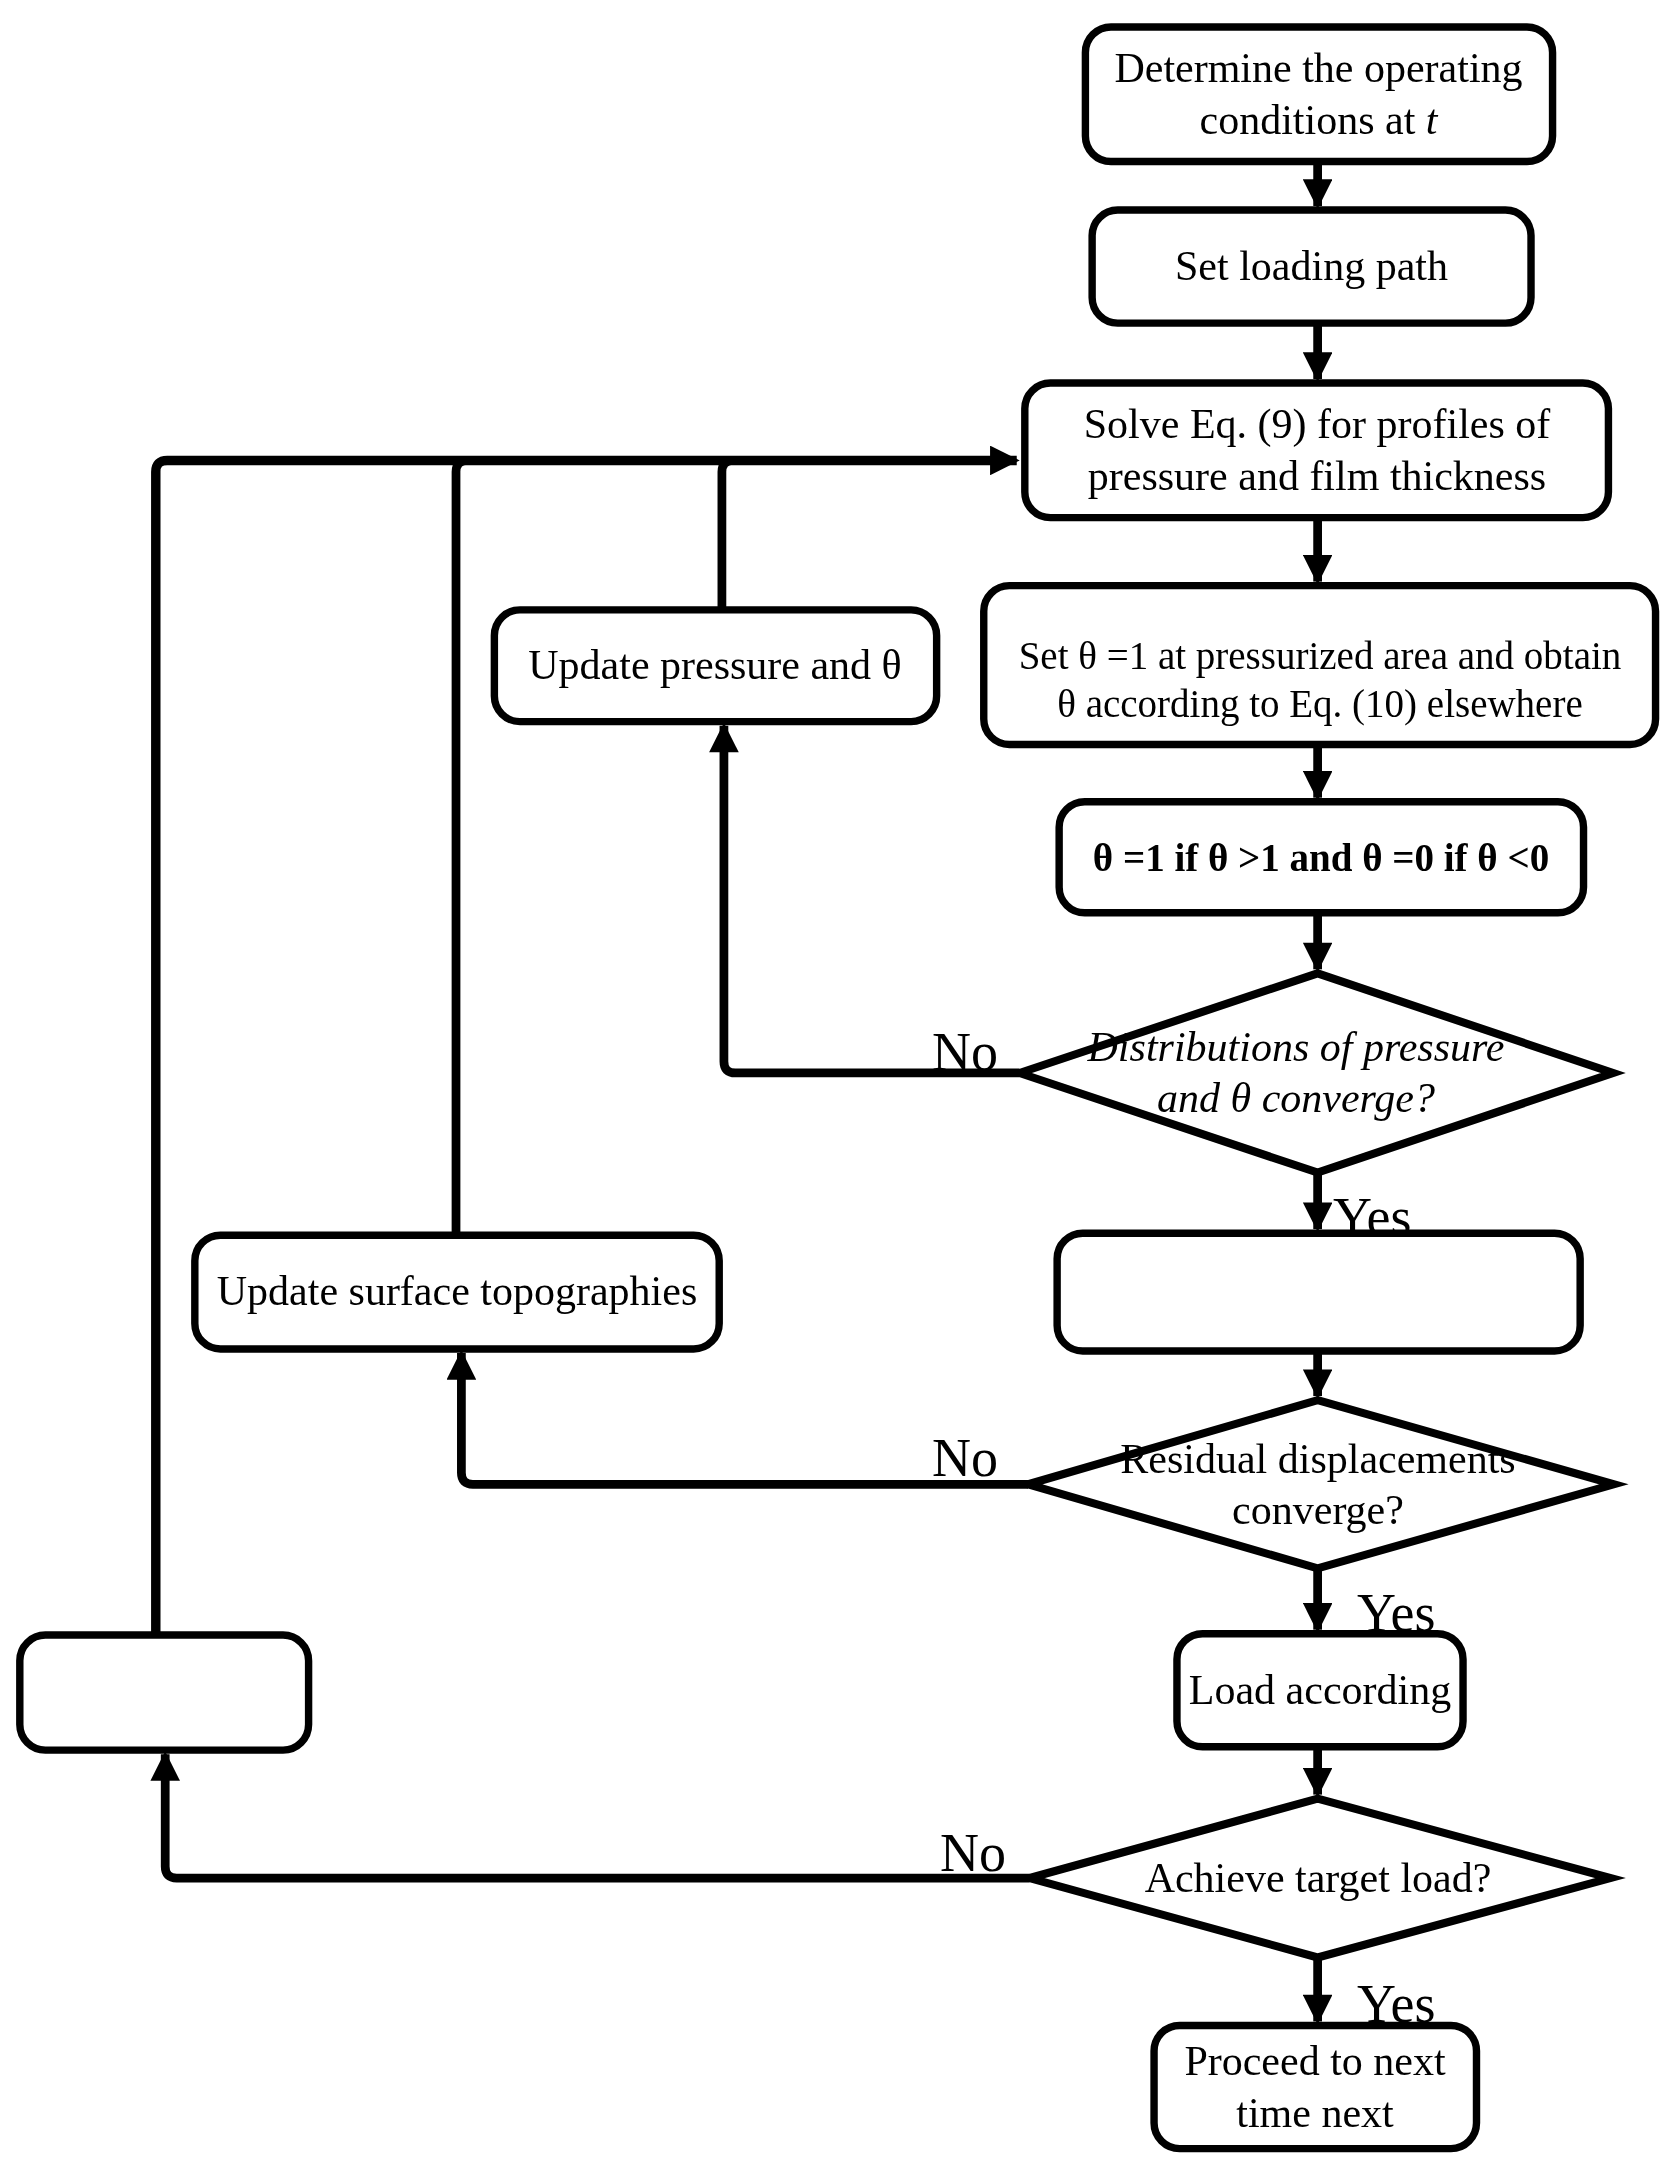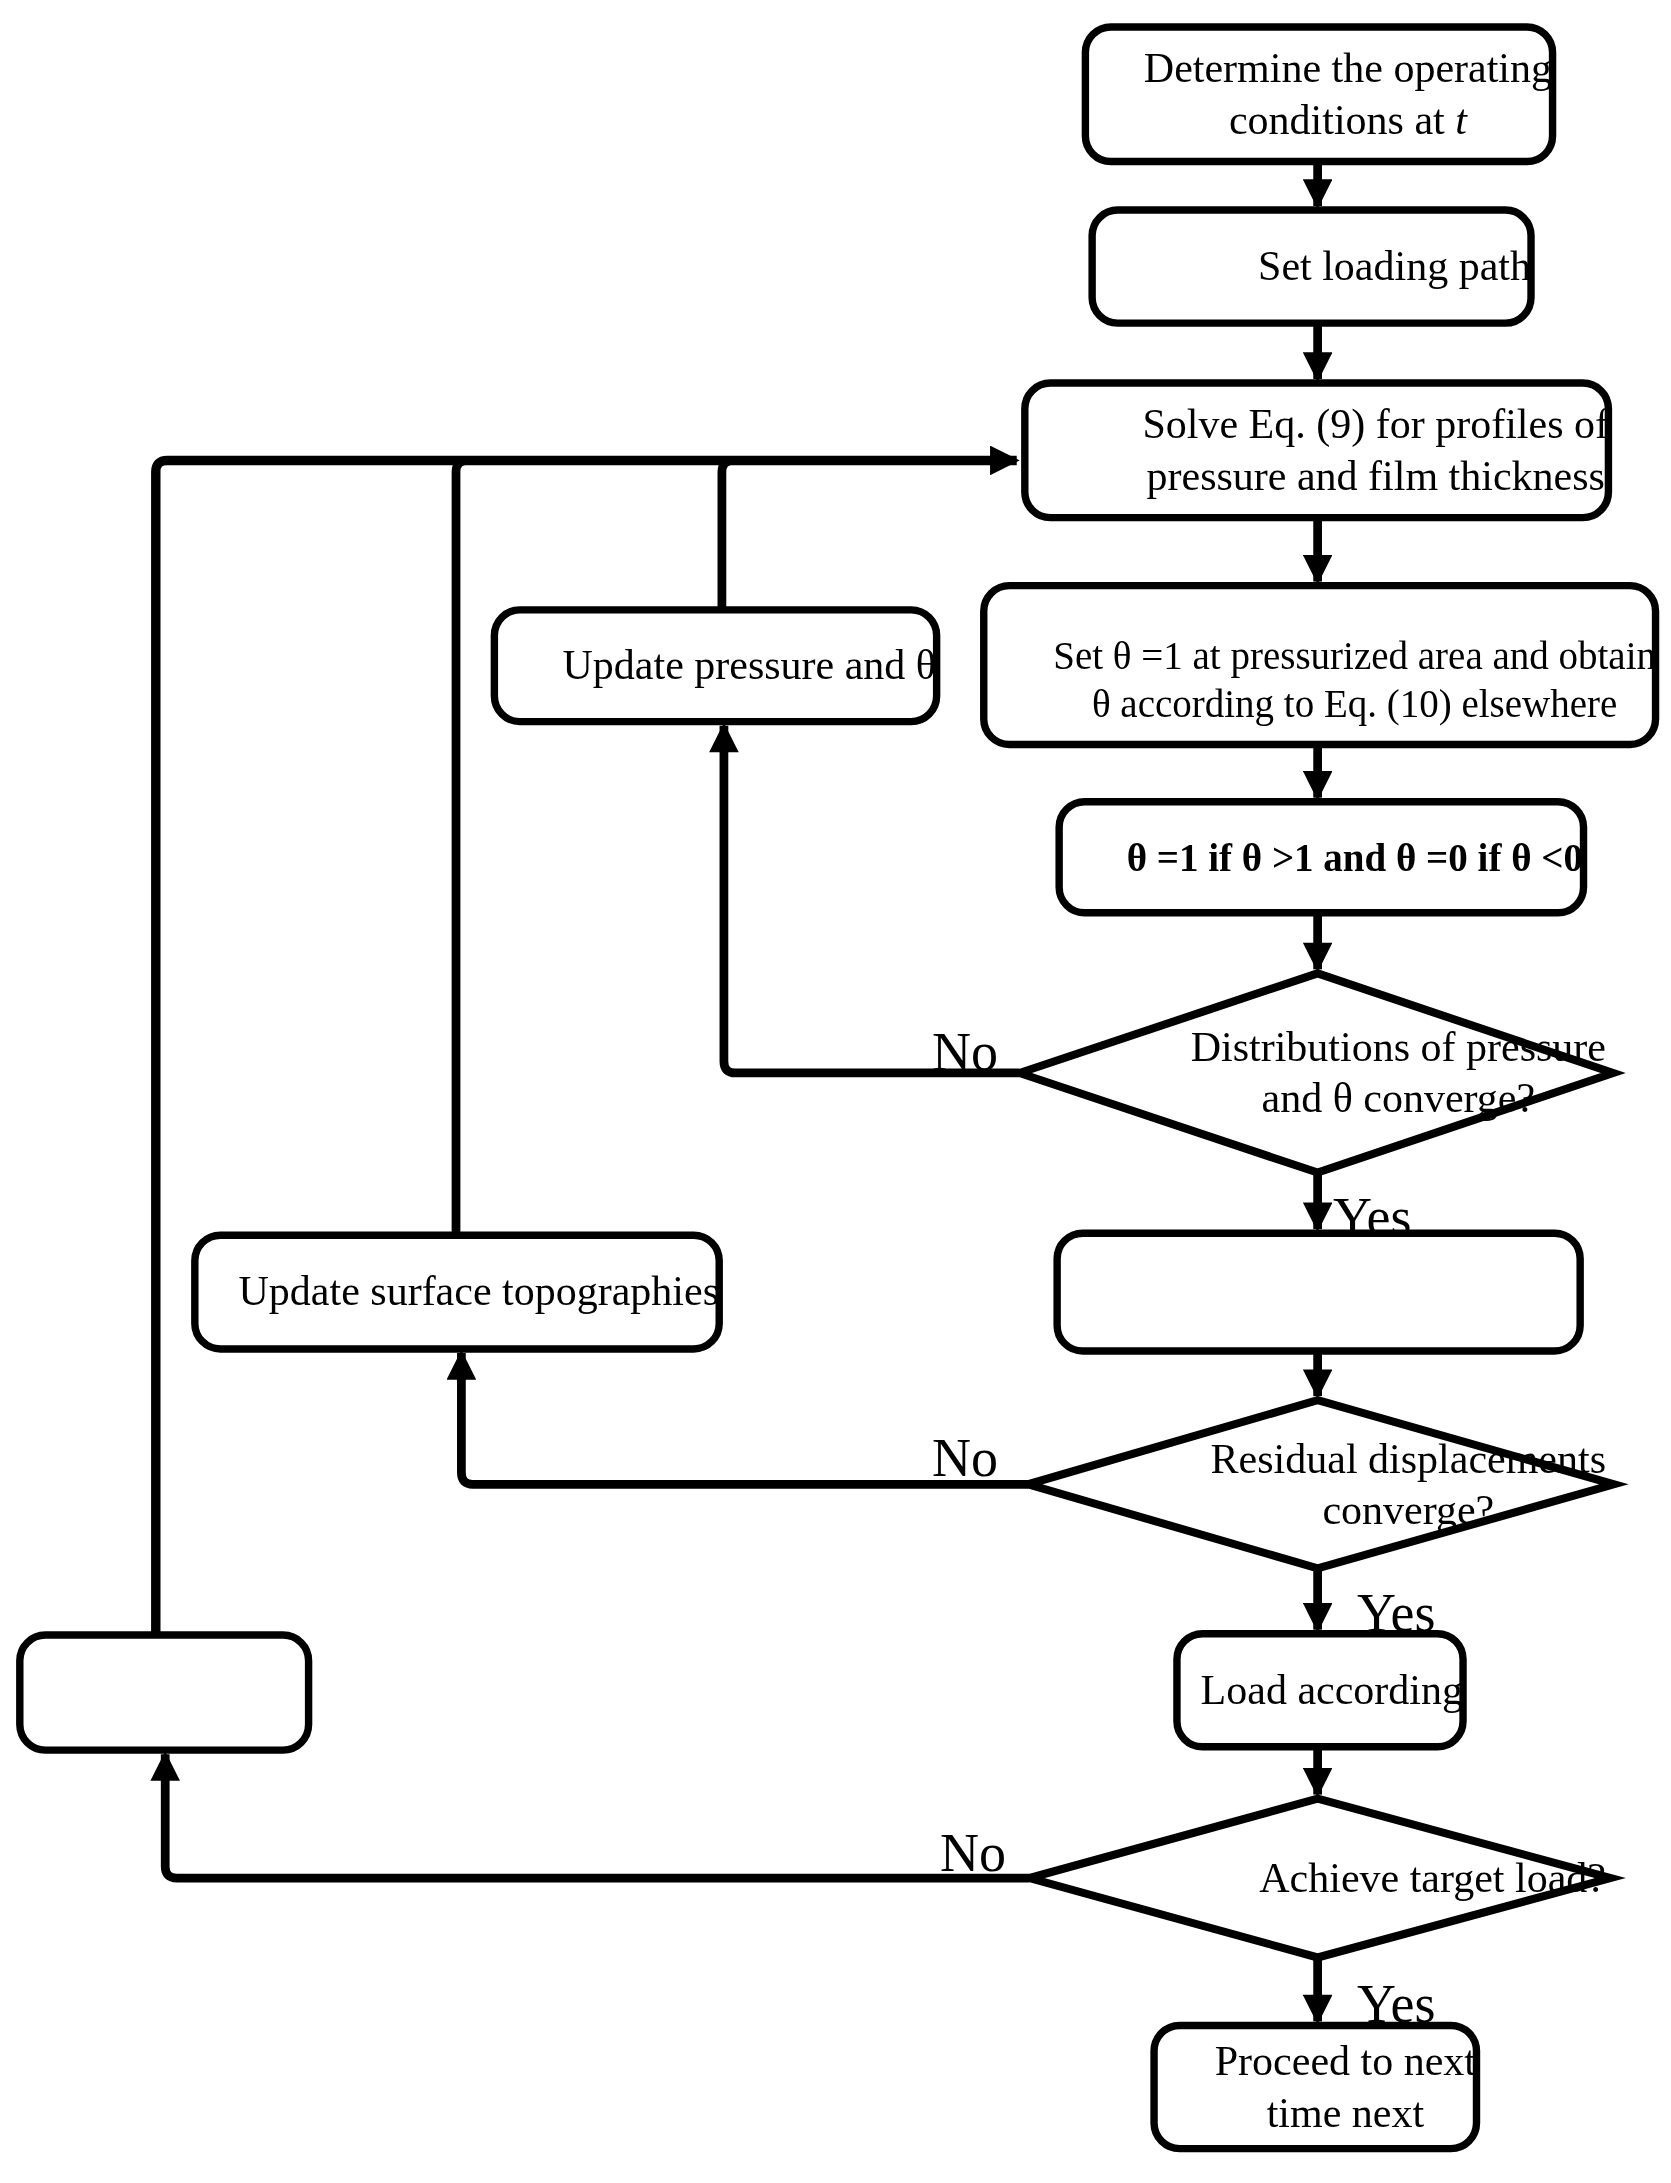--- a/index.html
+++ b/index.html
@@ -37,21 +37,21 @@
   }
   .flow-svg polygon.decision {
     fill: #ffffff;
     stroke: #000000;
     stroke-width: 12;
   }
   .label {
     position: absolute;
     display: flex;
     align-items: center;
-    justify-content: flex-end;
+    justify-content: center;
     text-align: center;
     font-size: 42px;
     line-height: 1.22;
     color: #000000;
   }
   .label .lines {
     display: flex;
     flex-direction: column;
     align-items: center;
     justify-content: center;
@@ -143,21 +143,21 @@
     <div class="lines">
       <span class="line">Set θ =1 at pressurized area and obtain</span>
       <span class="line">θ  according  to Eq. (10) elsewhere</span>
     </div>
   </div>
 
   <div class="label small" style="left:1059px; top:802px; width:524px; height:111px;font-weight:bold;">
     <span class="line">θ =1 if θ &gt;1 and θ =0 if θ &lt;0</span>
   </div>
 
-  <div class="label" style="left:1030px; top:976px; width:576px; height:194px;">
+  <div class="label" style="left:1008px; top:976px; width:576px; height:194px;font-style:italic;">
     <div class="lines">
       <span class="line">Distributions of pressure</span>
       <span class="line">and θ converge?</span>
     </div>
   </div>
 
 
   <div class="label" style="left:1030px; top:1404px; width:576px; height:162px;">
     <div class="lines">
       <span class="line">Residual displacements</span>

